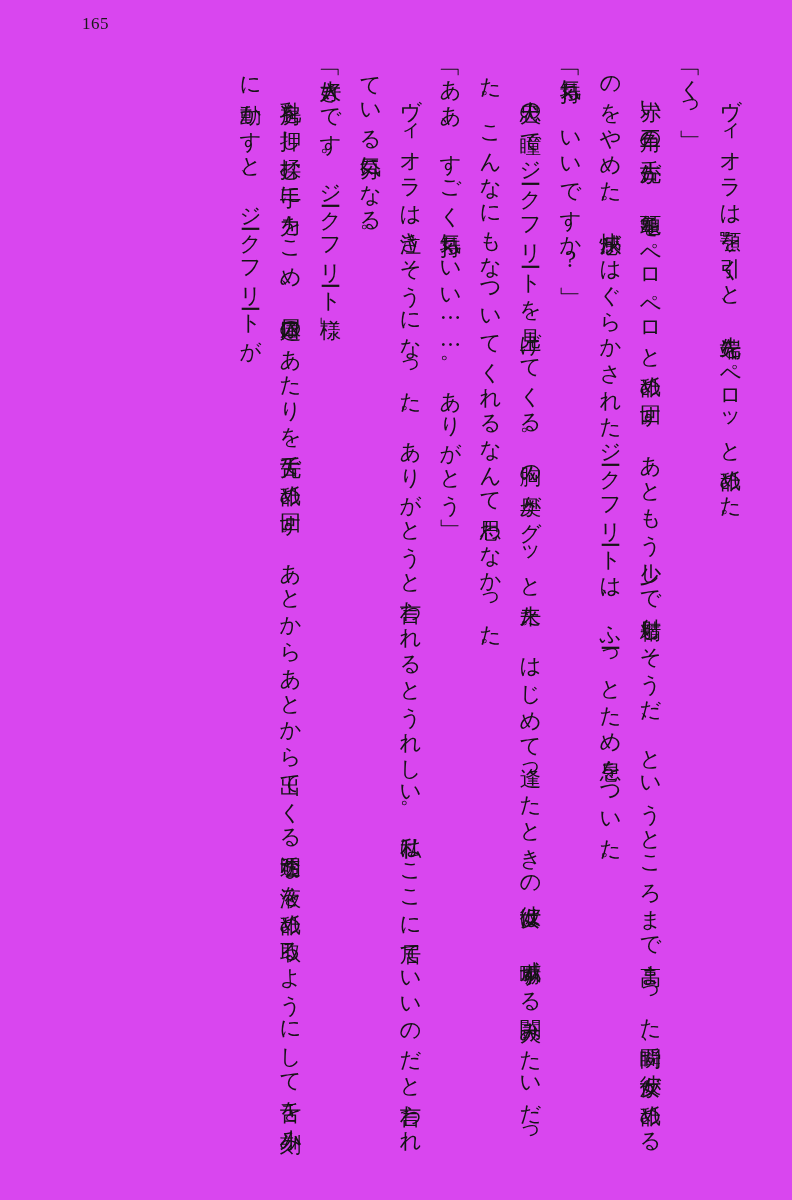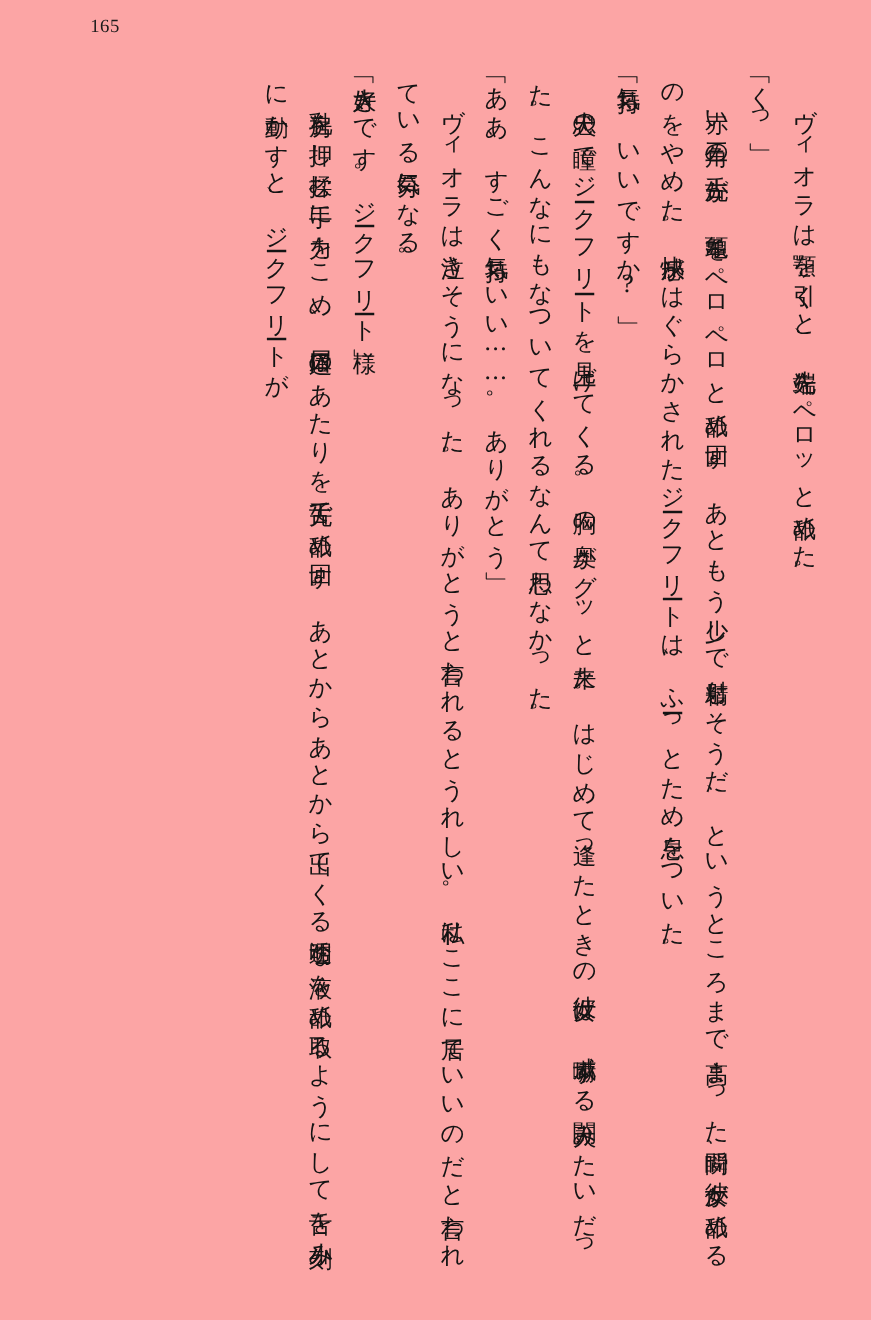--- a/index.html
+++ b/index.html
@@ -4,21 +4,21 @@
 <style>
   html, body {
     margin: 0;
     padding: 0;
     background: #ffffff;
   }
   .page {
     position: relative;
     width: 792px;
     height: 1200px;
-    background: #fca5a5;
+    background: #d946ef;
     overflow: hidden;
     font-family: "DejaVu Serif", "Liberation Serif", serif;
     color: #111111;
   }
   .page-number {
     position: absolute;
     top: 14px;
     left: 82px;
     font-size: 17px;
     font-family: "Liberation Serif", serif;

